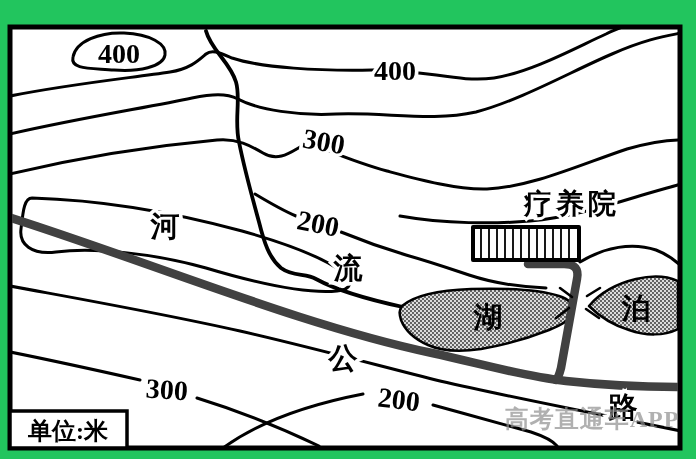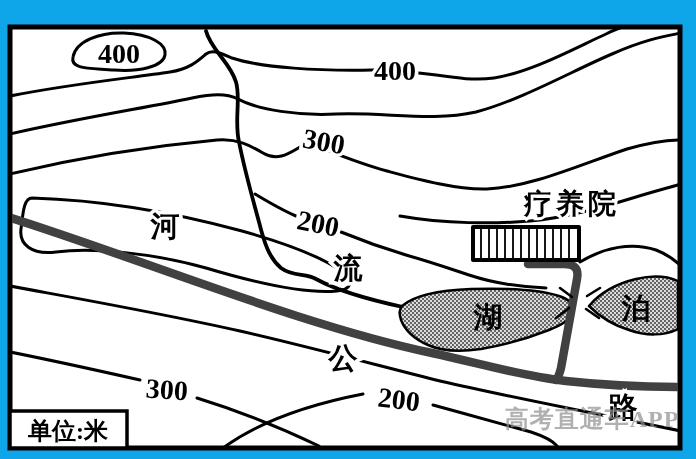--- a/index.html
+++ b/index.html
@@ -1,16 +1,16 @@
 <!DOCTYPE html>
 <html><head>
 <meta charset="utf-8">
 <style>
   html,body{margin:0;padding:0;background:#fff;}
-  .stage{position:relative;width:696px;height:459px;background:#0ea5e9;overflow:hidden;
+  .stage{position:relative;width:696px;height:459px;background:#22c55e;overflow:hidden;
          font-family:"Liberation Serif","DejaVu Serif",serif;}
   svg{position:absolute;left:0;top:0;}
   text{font-family:"Liberation Serif","DejaVu Serif",serif;}
   .num{font-size:28px;font-weight:bold;fill:#000;paint-order:stroke;stroke:#fff;stroke-width:7px;}
   .cjk{font-size:29px;font-weight:bold;fill:#000;paint-order:stroke;stroke:#fff;stroke-width:7px;}
   .cjk-onlake{font-size:29px;font-weight:bold;fill:#000;}
   .san{font-size:28px;font-weight:bold;fill:#000;letter-spacing:4px;paint-order:stroke;stroke:#fff;stroke-width:6px;}
   .unit{font-size:24px;font-weight:bold;fill:#000;}
   .wm{font-size:24px;font-weight:bold;fill:#8f8f8f;opacity:0.7;letter-spacing:1px;}
 </style>

